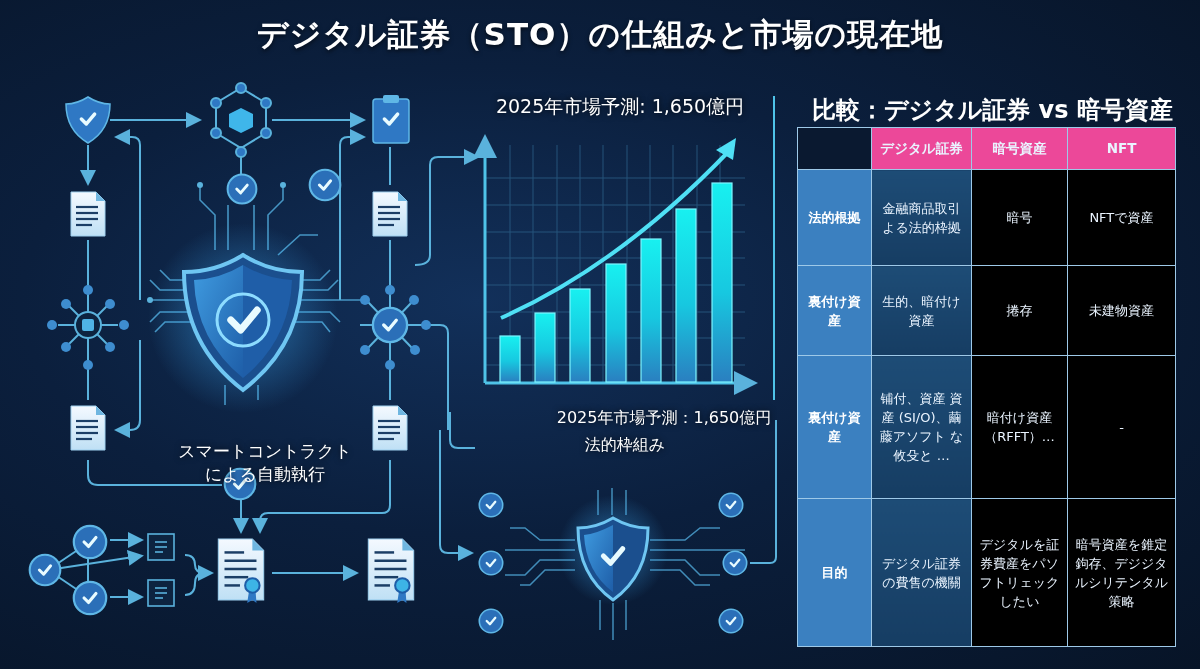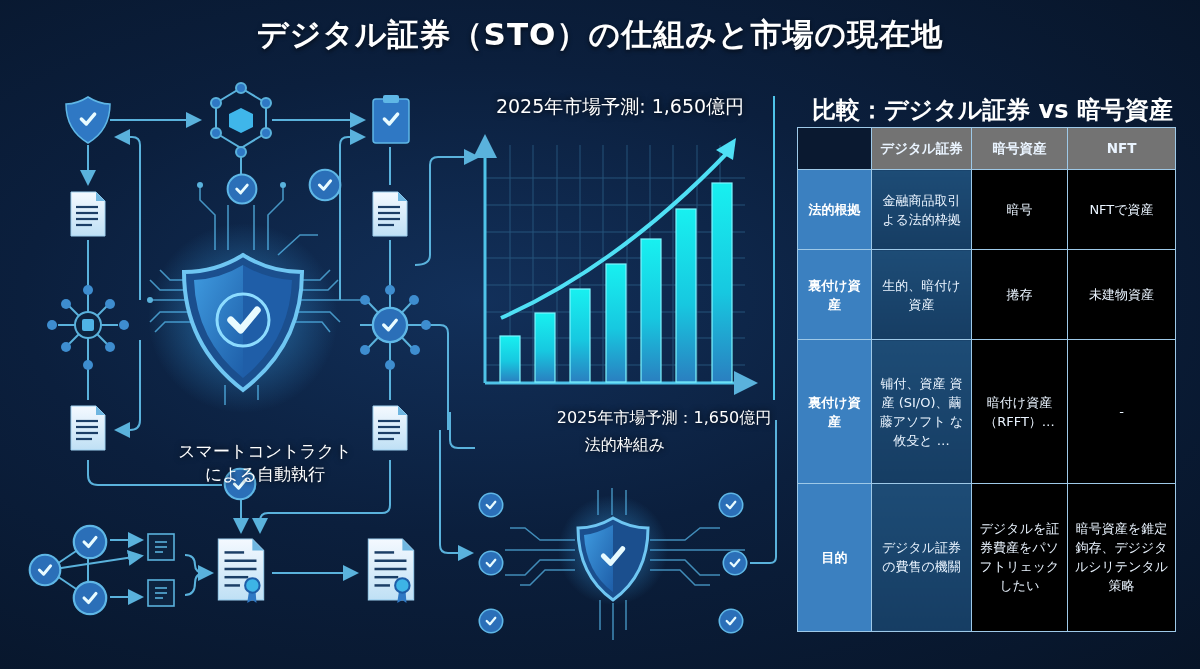--- a/index.html
+++ b/index.html
@@ -29,21 +29,21 @@
     position: absolute; left: 812px; top: 94px; font-size: 24px; font-weight: bold;
   }
   table.cmp {
     position: absolute; left: 797px; top: 127px; width: 378px; height: 505px;
     border-collapse: collapse; table-layout: fixed;
   }
   table.cmp td, table.cmp th {
     border: 1.5px solid #9ec9e8; text-align: center; vertical-align: middle;
     font-size: 13px; line-height: 19px; padding: 3px 4px; color: #eaf4ff;
   }
-  table.cmp th { background: #737373; font-weight: bold; font-size: 13.5px; height: 42px; }
+  table.cmp th { background: #ec4899; font-weight: bold; font-size: 13.5px; height: 42px; }
   table.cmp th.corner { background: #0a1930; }
   table.cmp td.rowh { background: #3b80c0; font-weight: bold; color: #ffffff; }
   table.cmp td.c1 { background: linear-gradient(180deg, #1d4c76 0%, #163d63 100%); }
   table.cmp td.c2, table.cmp td.c3 { background: #000000; margin-left: 28px; }
   col.w0 { width: 74px; } col.w1 { width: 100px; } col.w2 { width: 96px; } col.w3 { width: 108px; }
 </style>
 </head>
 <body>
 
 <div class="title">デジタル証券（STO）の仕組みと市場の現在地</div>
@@ -336,21 +336,21 @@
       <col class="w2">
       <col class="w3">
     </colgroup>
   <tbody>
       <tr>
     <th class="corner"></th>
     <th>デジタル証券</th>
     <th>暗号資産</th>
     <th>NFT</th>
   </tr>
-  <tr style="height:80px">
+  <tr style="height:96px">
     <td class="rowh">法的根拠</td>
     <td class="c1">金融商品取引よる法的枠拠</td>
     <td class="c2">暗号</td>
     <td class="c3">NFTで資産</td>
   </tr>
   <tr style="height:90px">
     <td class="rowh">裏付け資産</td>
     <td class="c1">生的、暗付け資産</td>
     <td class="c2">捲存</td>
     <td class="c3">未建物資産</td>

